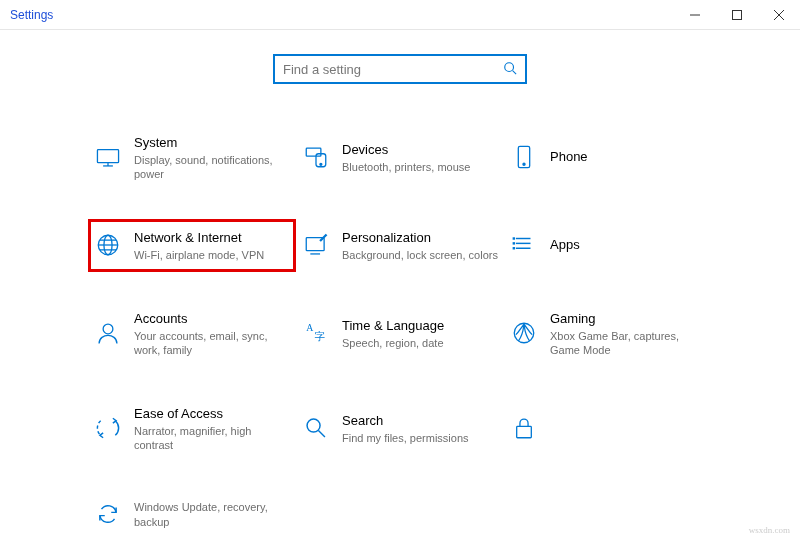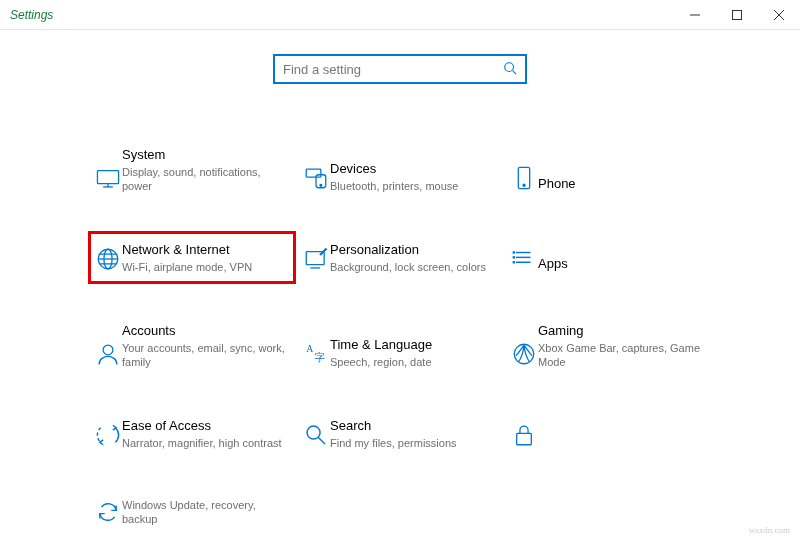--- a/index.html
+++ b/index.html
@@ -16,22 +16,21 @@
     .titlebar {
       height: 30px;
       display: flex;
       align-items: center;
       justify-content: space-between;
       padding-left: 10px;
       border-bottom: 1px solid #e6e6e6;
     }
     .titlebar-title {
       font-size: 12px;
-      color: #15803d;
-      font-style: italic;
+      color: #1d4ed8;
     }
     .window-controls {
       display: flex;
       height: 100%;
     }
     .win-btn {
       width: 42px;
       height: 100%;
       display: flex;
       align-items: center;
@@ -39,21 +38,21 @@
       font-size: 11px;
       color: #333;
       cursor: default;
     }
     .content {
       padding-top: 24px;
     }
     .search-wrap {
       display: flex;
       justify-content: center;
-      margin-bottom: 58px;
+      margin-bottom: 46px;
     }
     .search-box {
       width: 254px;
       height: 30px;
       border: 2px solid #0078d4;
       display: flex;
       align-items: center;
       padding: 0 8px;
       position: relative;
     }
@@ -75,22 +74,22 @@
       display: grid;
       grid-template-columns: repeat(3, 200px);
       column-gap: 8px;
       row-gap: 40px;
       justify-content: center;
       margin: 0 auto;
       width: 640px;
     }
     .tile {
       display: flex;
-      align-items: flex-end;
-      gap: 0;
+      align-items: center;
+      gap: 12px;
       padding: 4px 2px;
       cursor: default;
       position: relative;
     }
     .tile.highlighted {
       outline: 3px solid #e20000;
       outline-offset: -1px;
       padding: 8px 4px;
       margin: -4px -2px;
     }

